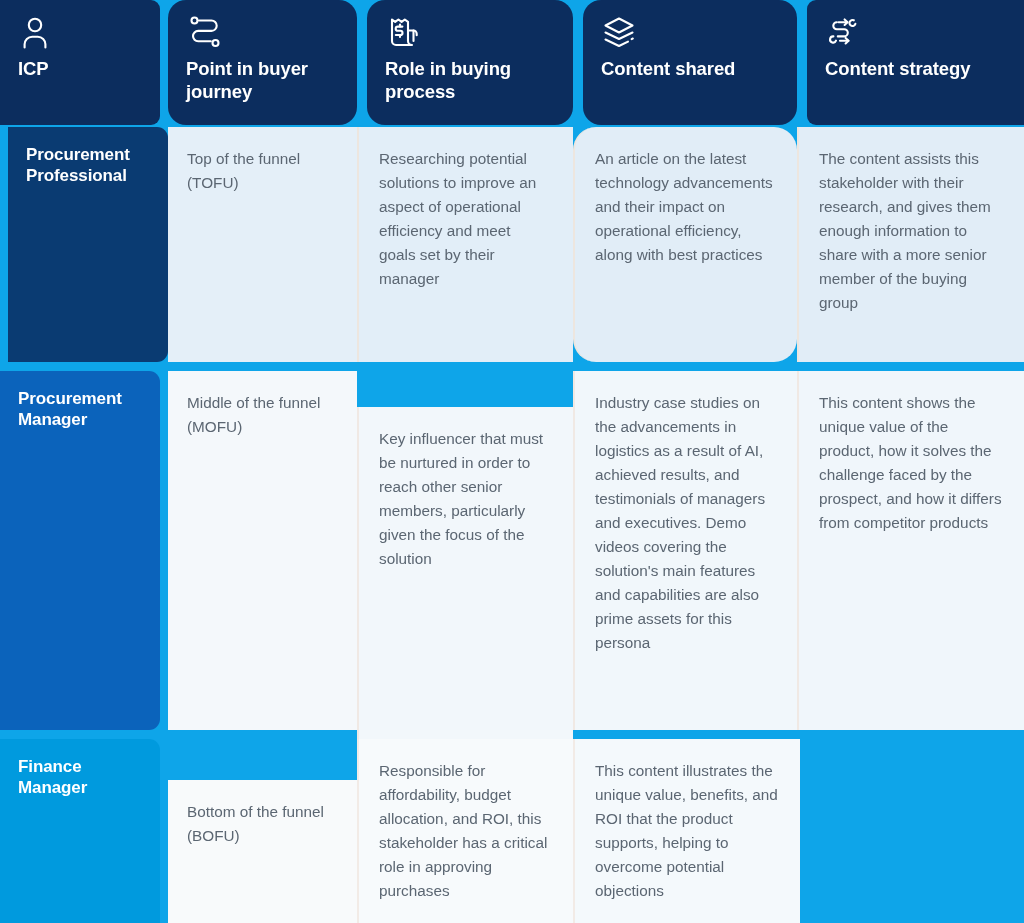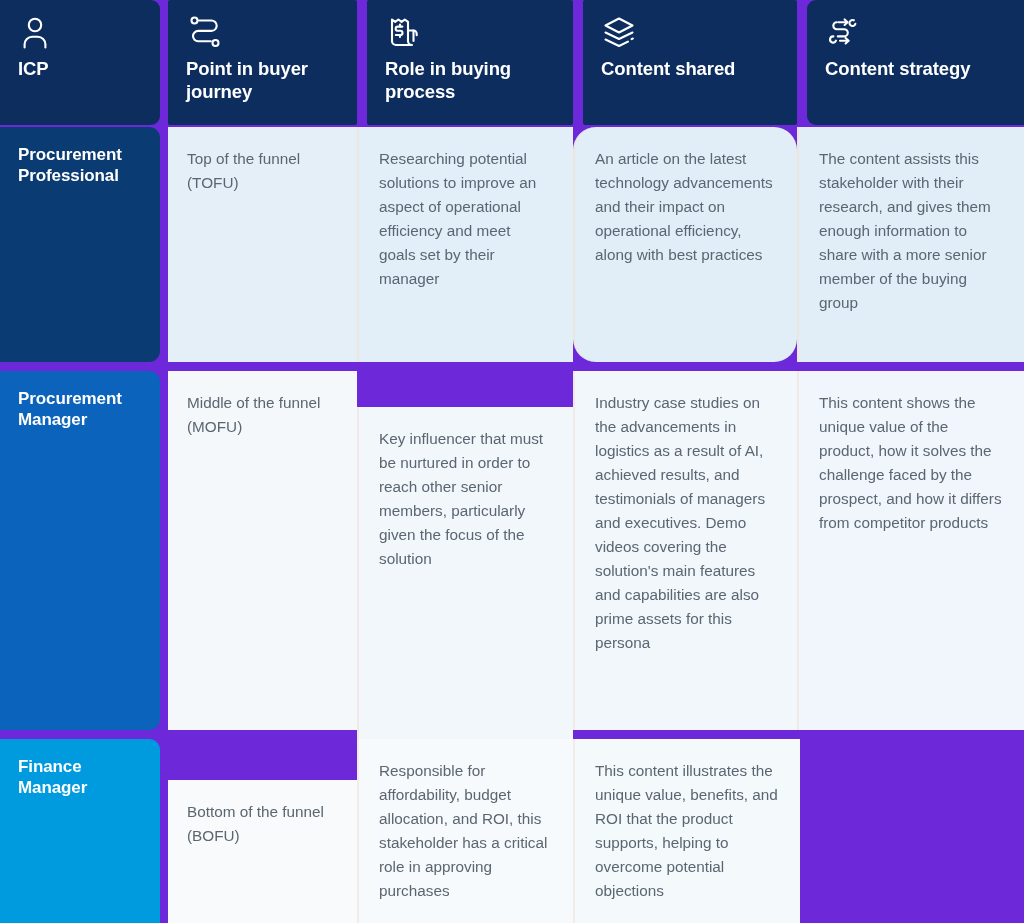--- a/index.html
+++ b/index.html
@@ -7,37 +7,37 @@
     width: 1024px; height: 923px;
     background: #17191d;
     font-family: "Liberation Sans", sans-serif;
     overflow: hidden;
   }
 
   .matrix {
     position: relative;
     width: 1024px;
     height: 923px;
-    background: #6d28d9;
+    background: #0ea5e9;
     padding-left: 40px;
   }
 
   
   .header-row {
     position: absolute;
     top: 0; left: 0;
     width: 1024px;
     height: 125px;
   }
   .head-cell {
     position: absolute;
     top: 0;
     height: 125px;
     background: #0c2d5e;
-    border-radius: 2px;
+    border-radius: 18px;
     padding: 14px 16px 0 18px;
   }
   .head-cell.h0 { left: 0;   width: 160px; border-radius: 0 9px 9px 0; }
   .head-cell.h1 { left: 168px; width: 189px; }
   .head-cell.h2 { left: 367px; width: 206px; }
   .head-cell.h3 { left: 583px; width: 214px; }
   .head-cell.h4 { left: 807px; width: 217px; border-radius: 9px 0 0 9px; }
 
   .head-icon {
     display: block;
@@ -67,21 +67,21 @@
     width: 160px;
     height: 100%;
     border-radius: 0 11px 11px 0;
     padding: 18px 14px 0 18px;
     color: #ffffff;
     font-size: 17px;
     font-weight: bold;
     line-height: 1.22;
     letter-spacing: -0.1px;
   }
-  .row.r0 .row-label { background: #0a3b72; }
+  .row.r0 .row-label { background: #0a3b72; margin-left: 8px; }
   .row.r1 .row-label { background: #0b63bb; }
   .row.r2 .row-label { background: #009ade; border-radius: 0 11px 0 0; }
 
   .cells {
     position: absolute;
     top: 0; left: 168px;
     width: 856px;
     height: 100%;
     display: flex;
   }

